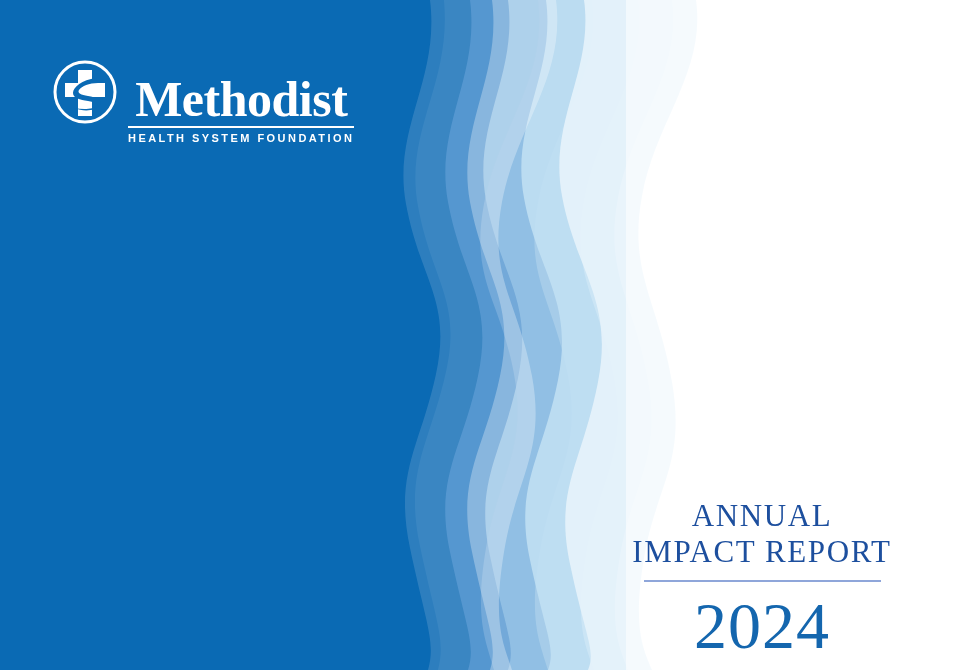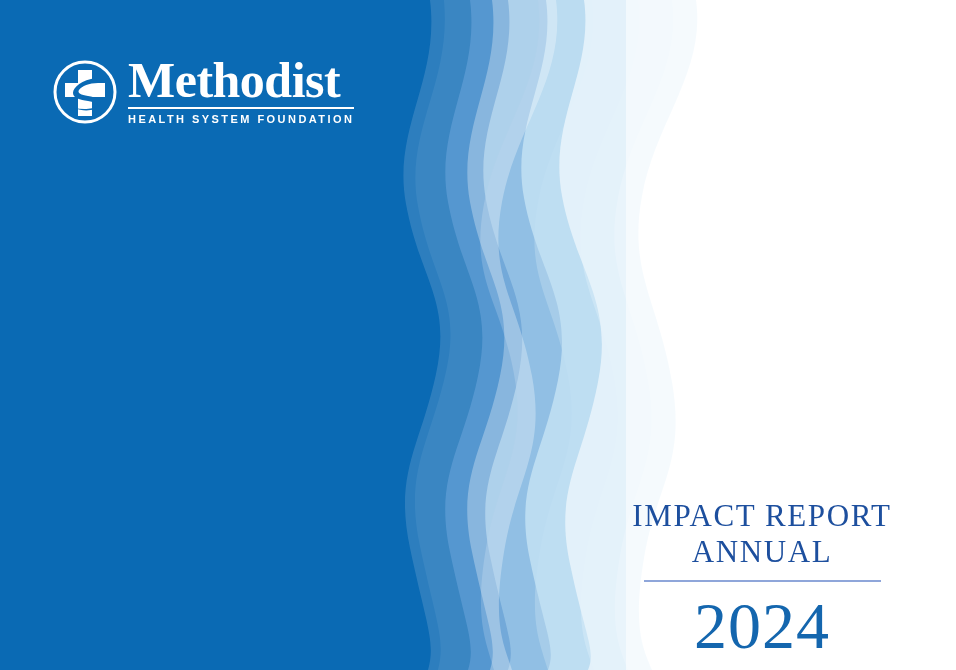--- a/index.html
+++ b/index.html
@@ -37,21 +37,22 @@
   }
   #logo-mark {
     width: 66px;
     height: 66px;
     flex: 0 0 auto;
     margin-top: 3px;
   }
   #logo-text {
     display: flex;
     flex-direction: column;
-    align-items: flex-start;
+    align-items: center;
+    margin-top: 19px;
   }
   #logo-wordmark {
     font-family: "Liberation Serif", "DejaVu Serif", serif;
     font-weight: bold;
     font-size: 50px;
     line-height: 48px;
     color: #ffffff;
     letter-spacing: -0.5px;
     white-space: nowrap;
   }
@@ -212,19 +213,19 @@
 
     <div id="logo-text">
       <div id="logo-wordmark">Methodist</div>
       <div id="logo-rule"></div>
       <div id="logo-tagline">HEALTH SYSTEM FOUNDATION</div>
     </div>
 
   </div>
 
   <div id="title-block">
+    <div class="title-line">ANNUAL</div>
     <div class="title-line">IMPACT REPORT</div>
-    <div class="title-line">ANNUAL</div>
     <div id="title-rule"></div>
     <div id="title-year">2024</div>
   </div>
 
 </div>
 
 </body></html>

